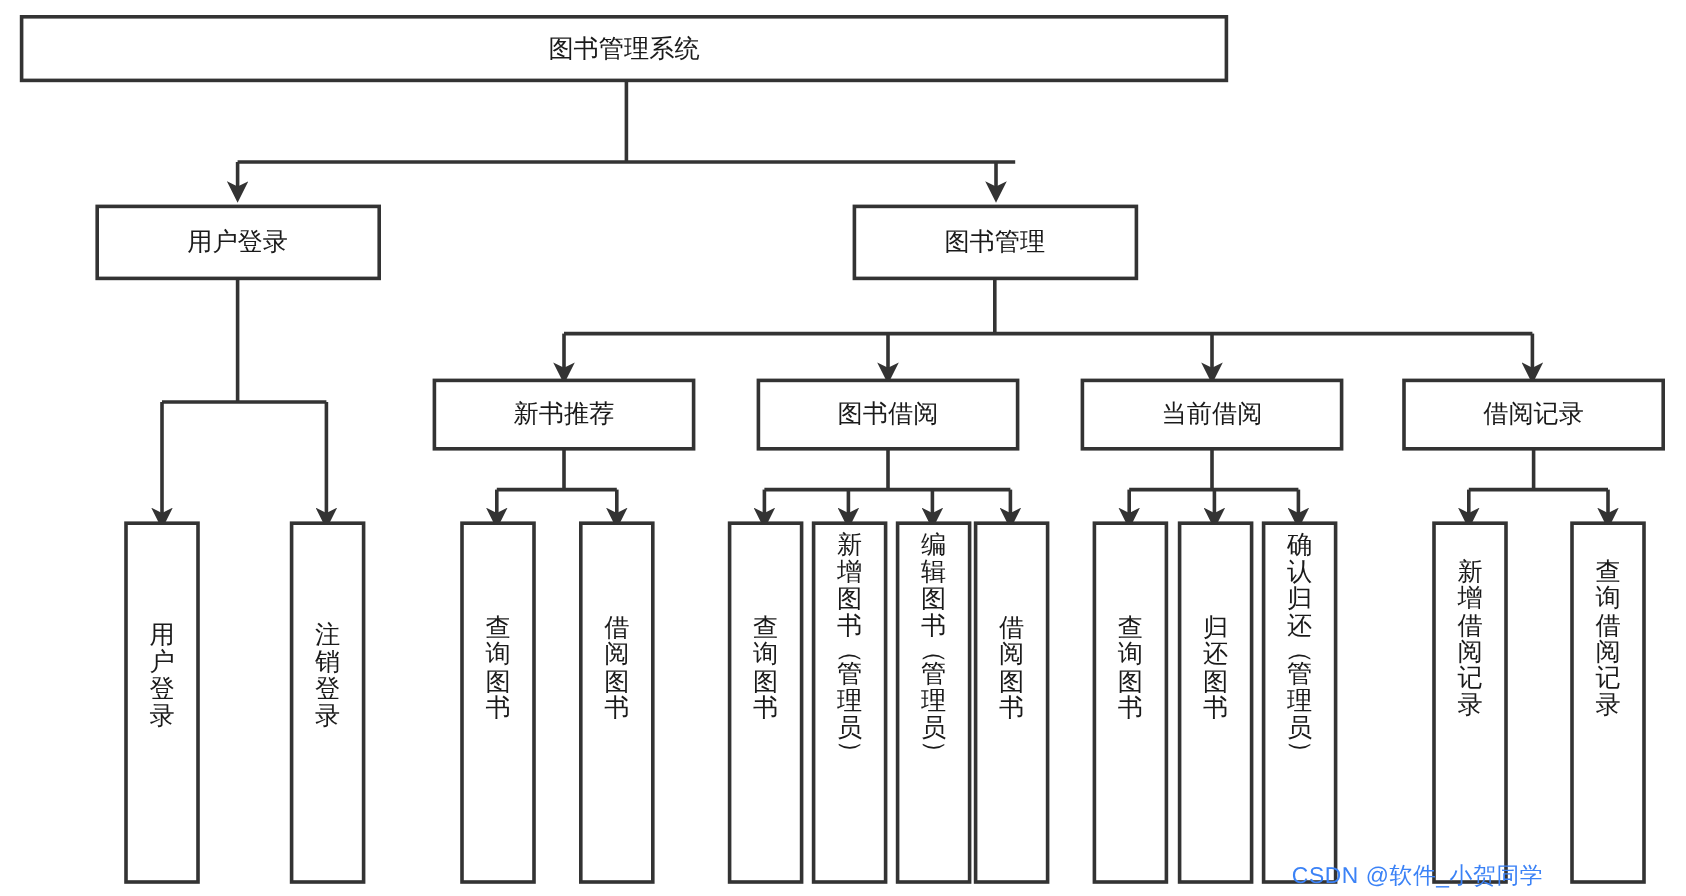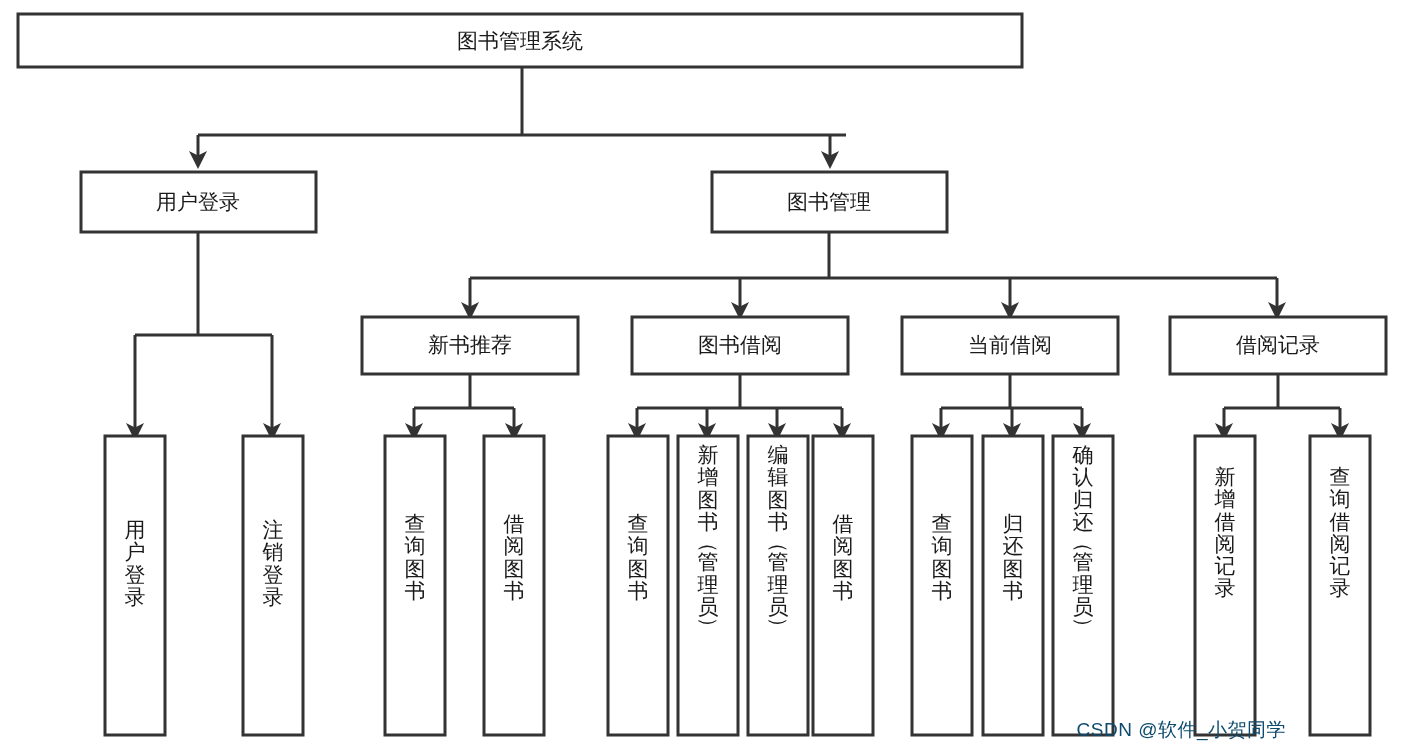--- a/index.html
+++ b/index.html
@@ -59,21 +59,21 @@
   }
   .vlabel span {
     display: block;
   }
   .watermark {
     position: absolute;
     right: 10px;
     bottom: 4px;
     font-family: "Liberation Sans", "DejaVu Sans", sans-serif;
     font-size: 19px;
-    color: #0c4a6e;
+    color: #3b82f6;
     letter-spacing: 0.5px;
     white-space: nowrap;
   }
 </style>
 </head>
 <body>
 
 <div id="diagram-root">
 
   <svg class="canvas" viewBox="0 0 1405 747">

